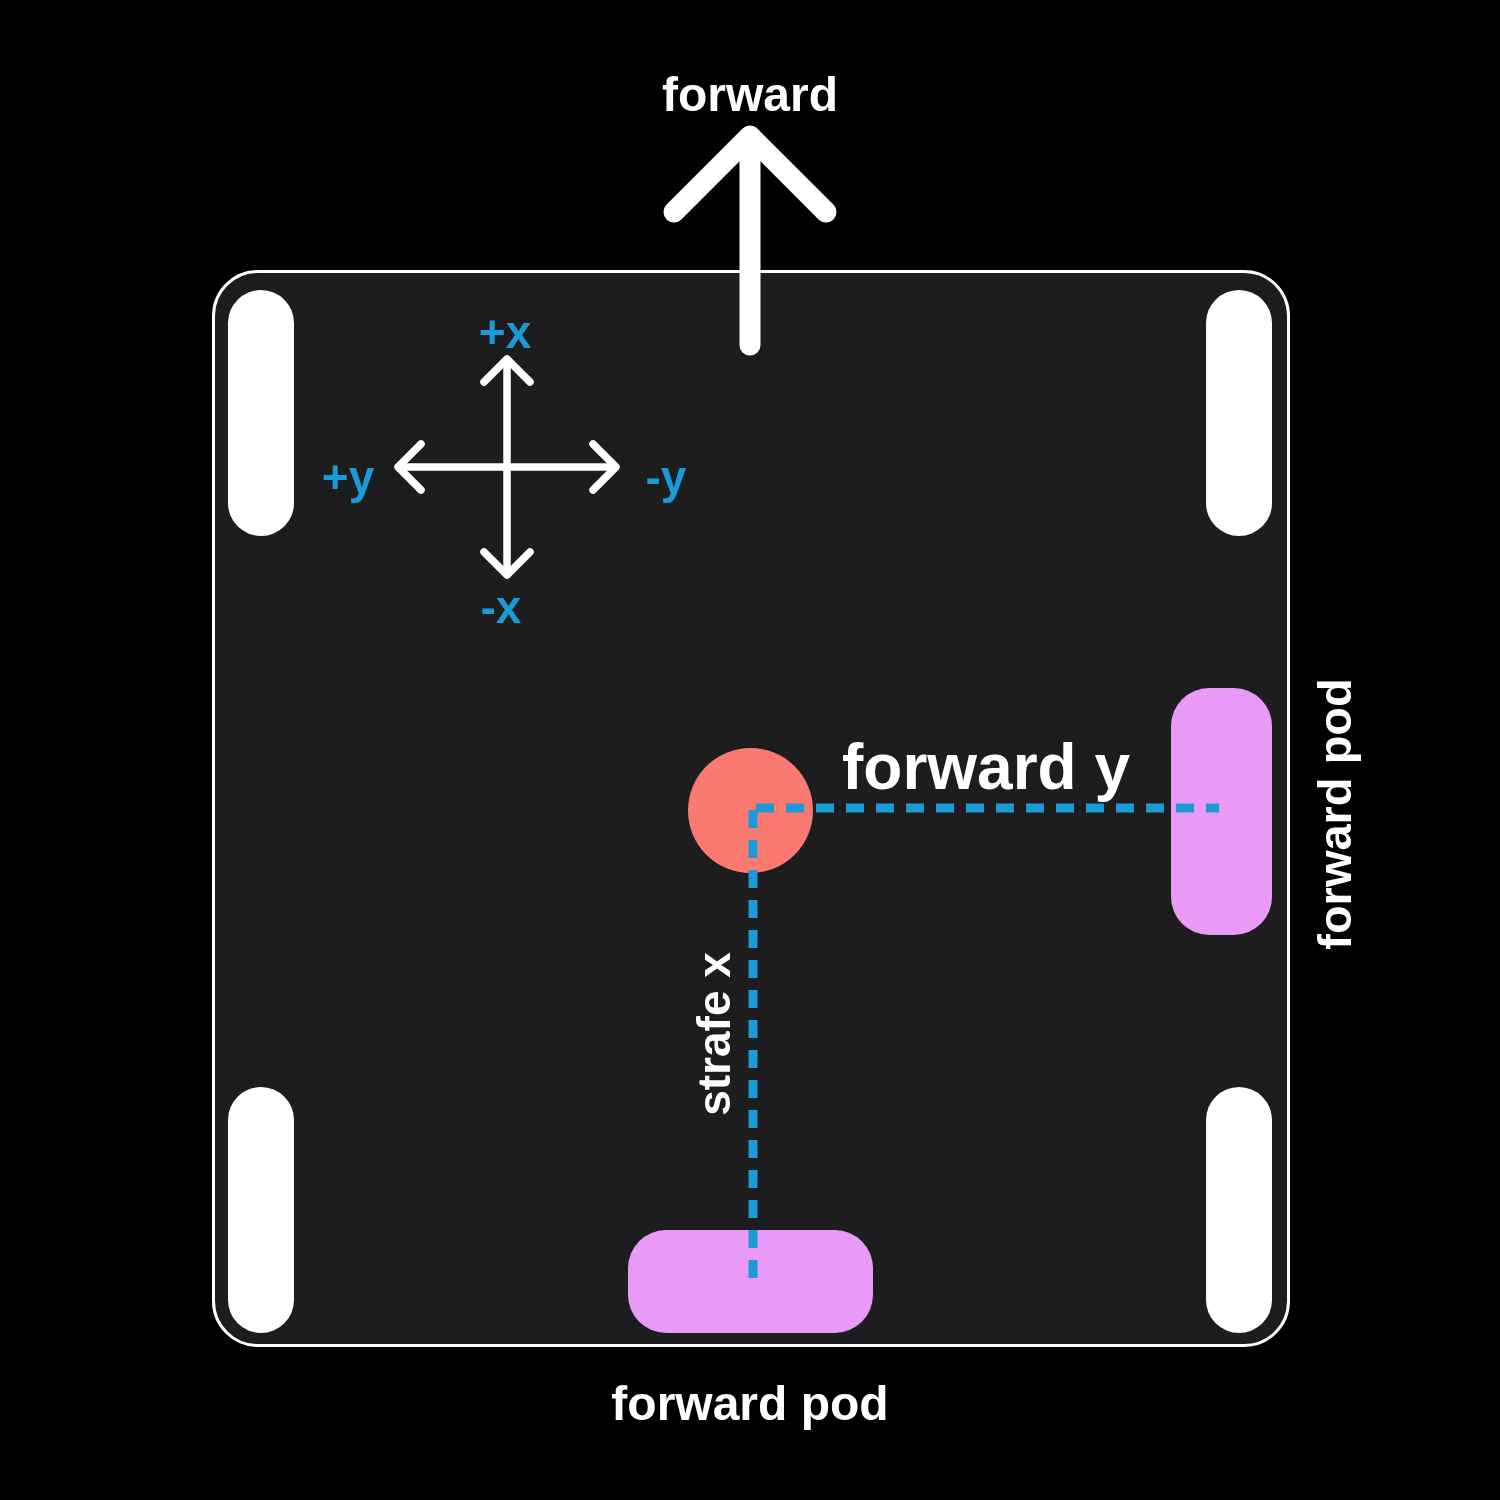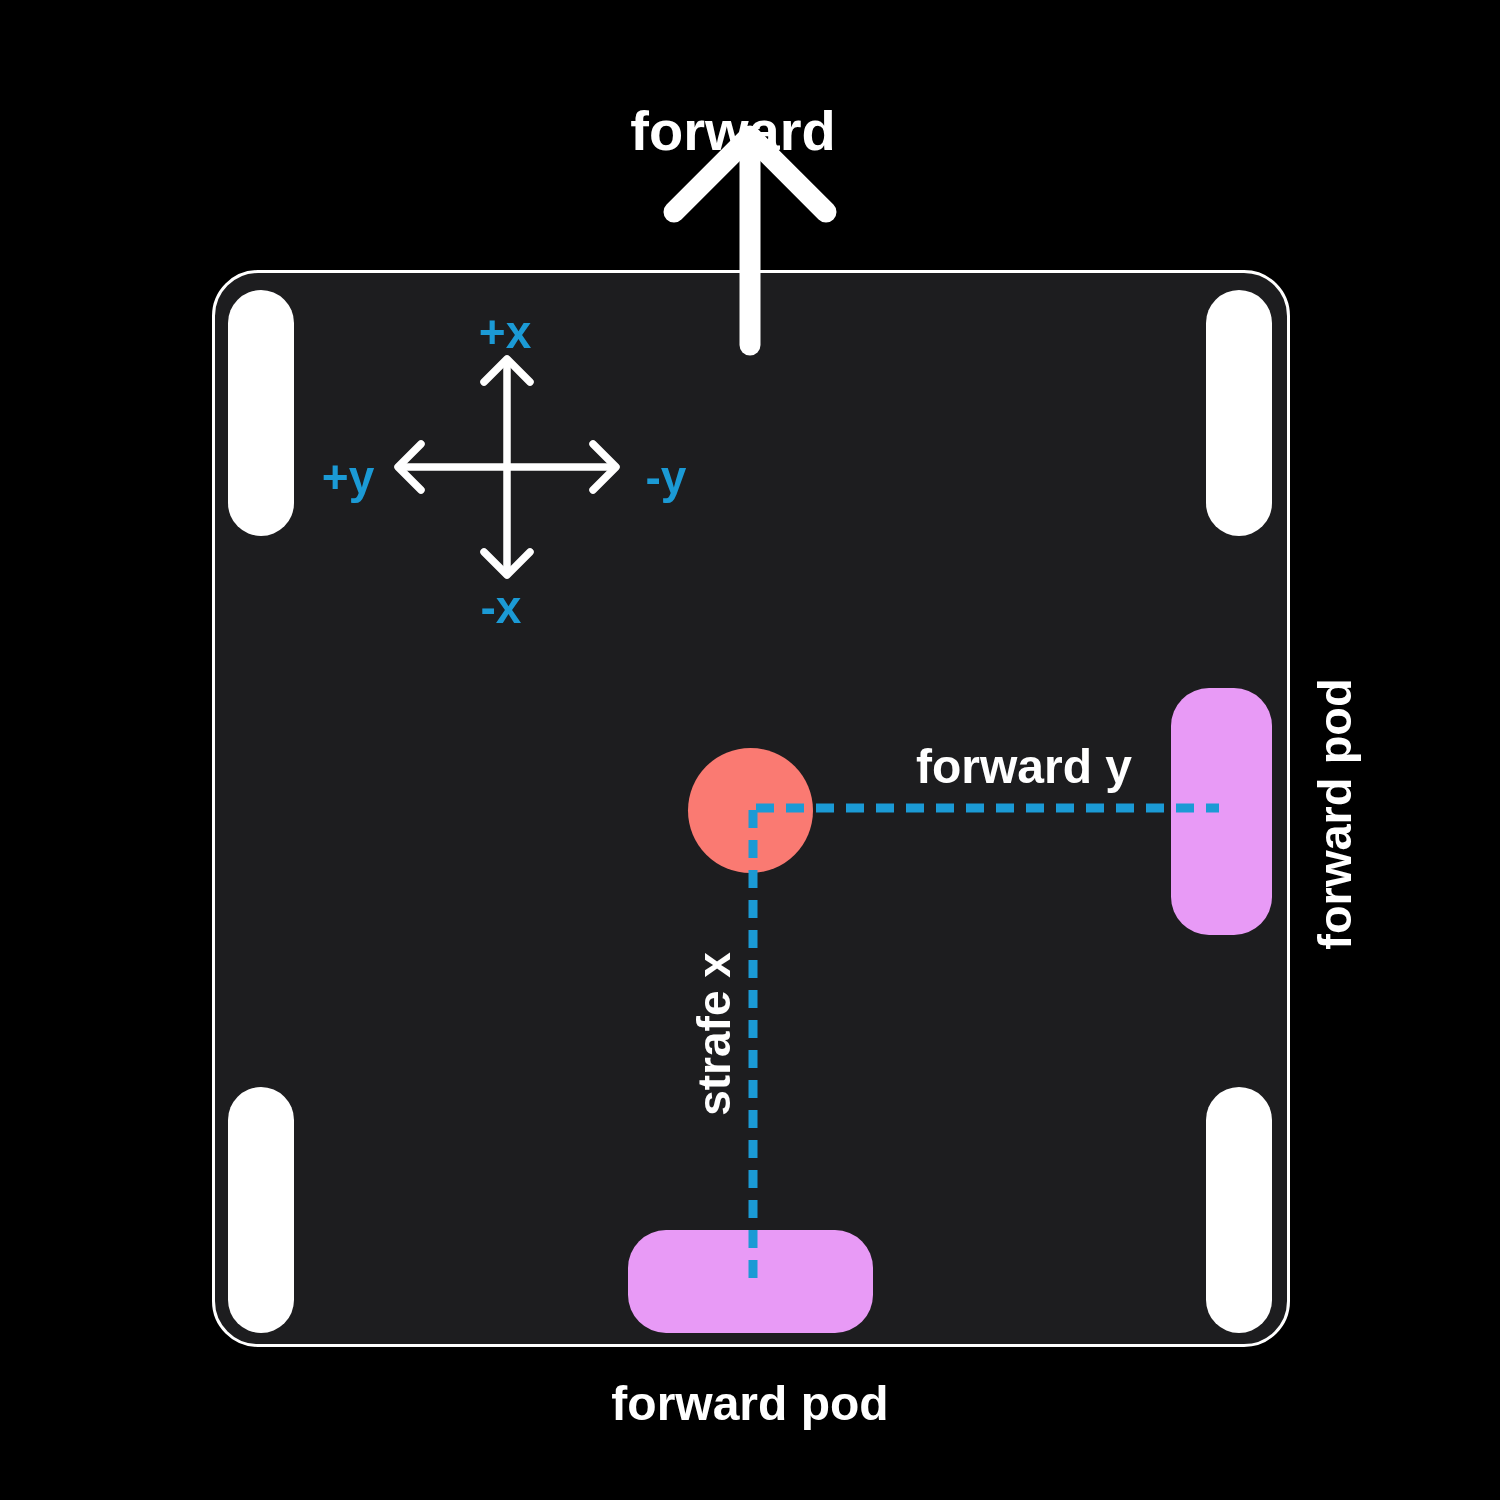--- a/index.html
+++ b/index.html
@@ -46,26 +46,26 @@
   .dash{
     stroke:var(--measure-line);stroke-width:9px;fill:none;
     stroke-dasharray:18 12;stroke-linecap:butt;
   }
   .label{
     position:absolute;transform:translate(-50%,-50%);
     font-weight:700;white-space:nowrap;color:var(--text);line-height:1;
   }
   .label.rot{transform:translate(-50%,-50%) rotate(-90deg);}
   .label.blue{color:var(--axis-label);}
-  .lbl-forward{left:733px;top:95px;font-size:56px;margin-top:36px;}
+  .lbl-forward{left:750px;top:95px;font-size:48px;}
   .lbl-plus-x{left:505px;top:332px;font-size:46px;}
   .lbl-minus-x{left:501px;top:607px;font-size:46px;}
   .lbl-plus-y{left:348px;top:477px;font-size:46px;}
   .lbl-minus-y{left:666px;top:477px;font-size:46px;}
-  .lbl-forward-y{left:1024px;top:767px;font-size:48px;}
+  .lbl-forward-y{left:986px;top:767px;font-size:64px;}
   .lbl-strafe-x{left:714px;top:1034px;font-size:46px;}
   .lbl-forward-pod{left:1334px;top:814px;font-size:47px;}
   .lbl-strafe-pod{left:750px;top:1404px;font-size:48px;}
 </style>
 </head>
 <body>
 
 <div class="stage">
 
   <div class="chassis"></div>

